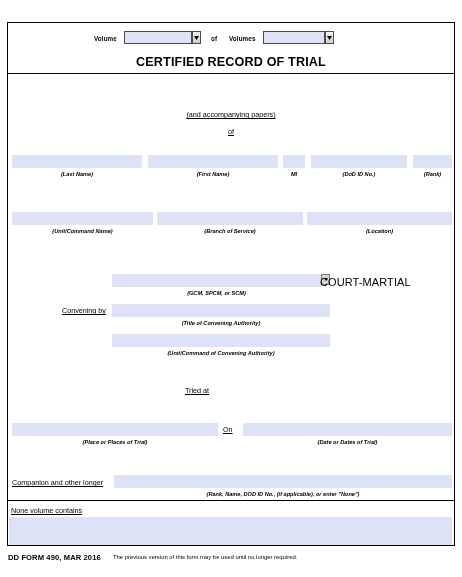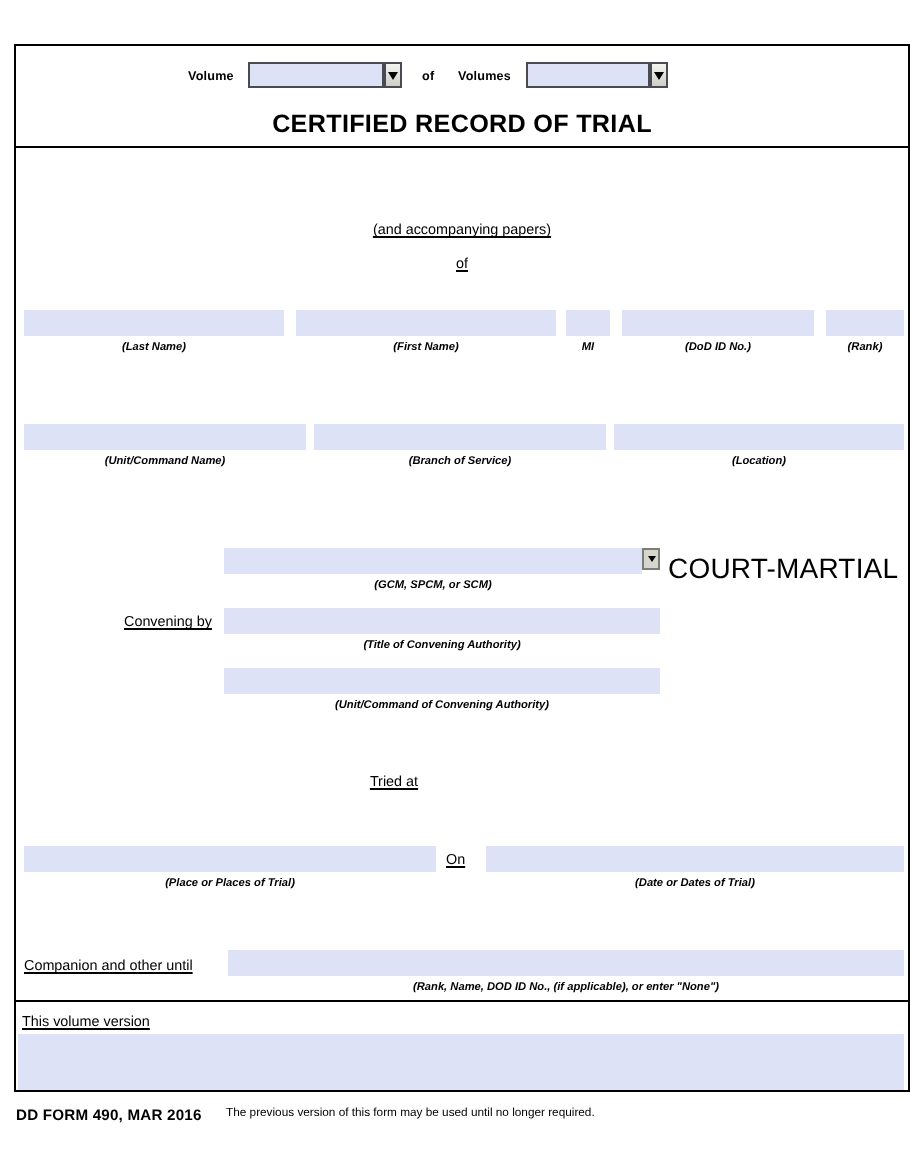--- a/index.html
+++ b/index.html
@@ -188,45 +188,45 @@
   <div class="cap" style="left:157px; top:228px; width:146px;">(Branch of Service)</div>
   <div class="cap" style="left:307px; top:228px; width:145px;">(Location)</div>
 
 
   <input class="fld" type="text" style="left: 112px; top: 274px; width: 209px; height: 13px;">
   <div class="combo-arrow-flat" style="left:321px; top:274px; width:9px; height:11px;">
     <svg width="4" height="3" viewBox="0 0 4 3">
         <polygon points="0,0 4,0 2,3" fill="#000"></polygon>
       </svg>
   </div>
-  <div class="lbl" style="left:334px; top:276px; font-size:14px; font-weight:normal;">COURT-MARTIAL</div>
+  <div class="lbl" style="left:320px; top:276px; font-size:11px; font-weight:normal;">COURT-MARTIAL</div>
 
   <div class="cap" style="left:112px; top:290px; width:209px;">(GCM, SPCM, or SCM)</div>
 
   <div class="body-txt" style="left:62px; top:306px;">Convening by</div>
   <input class="fld" type="text" style="left: 112px; top: 304px; width: 218px; height: 13px;">
   <div class="cap" style="left:112px; top:320px; width:218px;">(Title of Convening Authority)</div>
 
   <input class="fld" type="text" style="left: 112px; top: 334px; width: 218px; height: 13px;">
   <div class="cap" style="left:112px; top:350px; width:218px;">(Unit/Command of Convening Authority)</div>
 
   <div class="body-txt ctr" style="left:0; width:394px; top:386px;">Tried at</div>
 
   <input class="fld" type="text" style="left: 12px; top: 423px; width: 206px; height: 13px;">
   <div class="body-txt" style="left:223px; top:425px;">On</div>
   <input class="fld" type="text" style="left: 243px; top: 423px; width: 209px; height: 13px;">
 
   <div class="cap" style="left:12px;  top:439px; width:206px;">(Place or Places of Trial)</div>
   <div class="cap" style="left:243px; top:439px; width:209px;">(Date or Dates of Trial)</div>
 
-  <div class="body-txt" style="left:12px; top:478px;">Companion and other until</div>
+  <div class="body-txt" style="left:12px; top:478px;">Companion and other longer</div>
   <input class="fld" type="text" style="left: 114px; top: 475px; width: 338px; height: 13px;">
   <div class="cap" style="left:114px; top:491px; width:338px;">(Rank, Name, DOD ID No., (if applicable), or enter "None")</div>
 
   <div class="hrule" style="top:500px;"></div>
 
-  <div class="body-txt" style="left:11px; top:506px;">This volume version</div>
+  <div class="body-txt" style="left:11px; top:506px;">None volume contains</div>
   <textarea class="fld" style="left: 9px; top: 517px; width: 443px; height: 28px; resize: none; line-height: 9px; padding-top: 2px;"></textarea>
 
   <div class="footer-left">DD FORM 490, MAR 2016</div>
   <div class="footer-right">The previous version of this form may be used until no longer required.</div>
 
 </div>
 
 </body></html>

